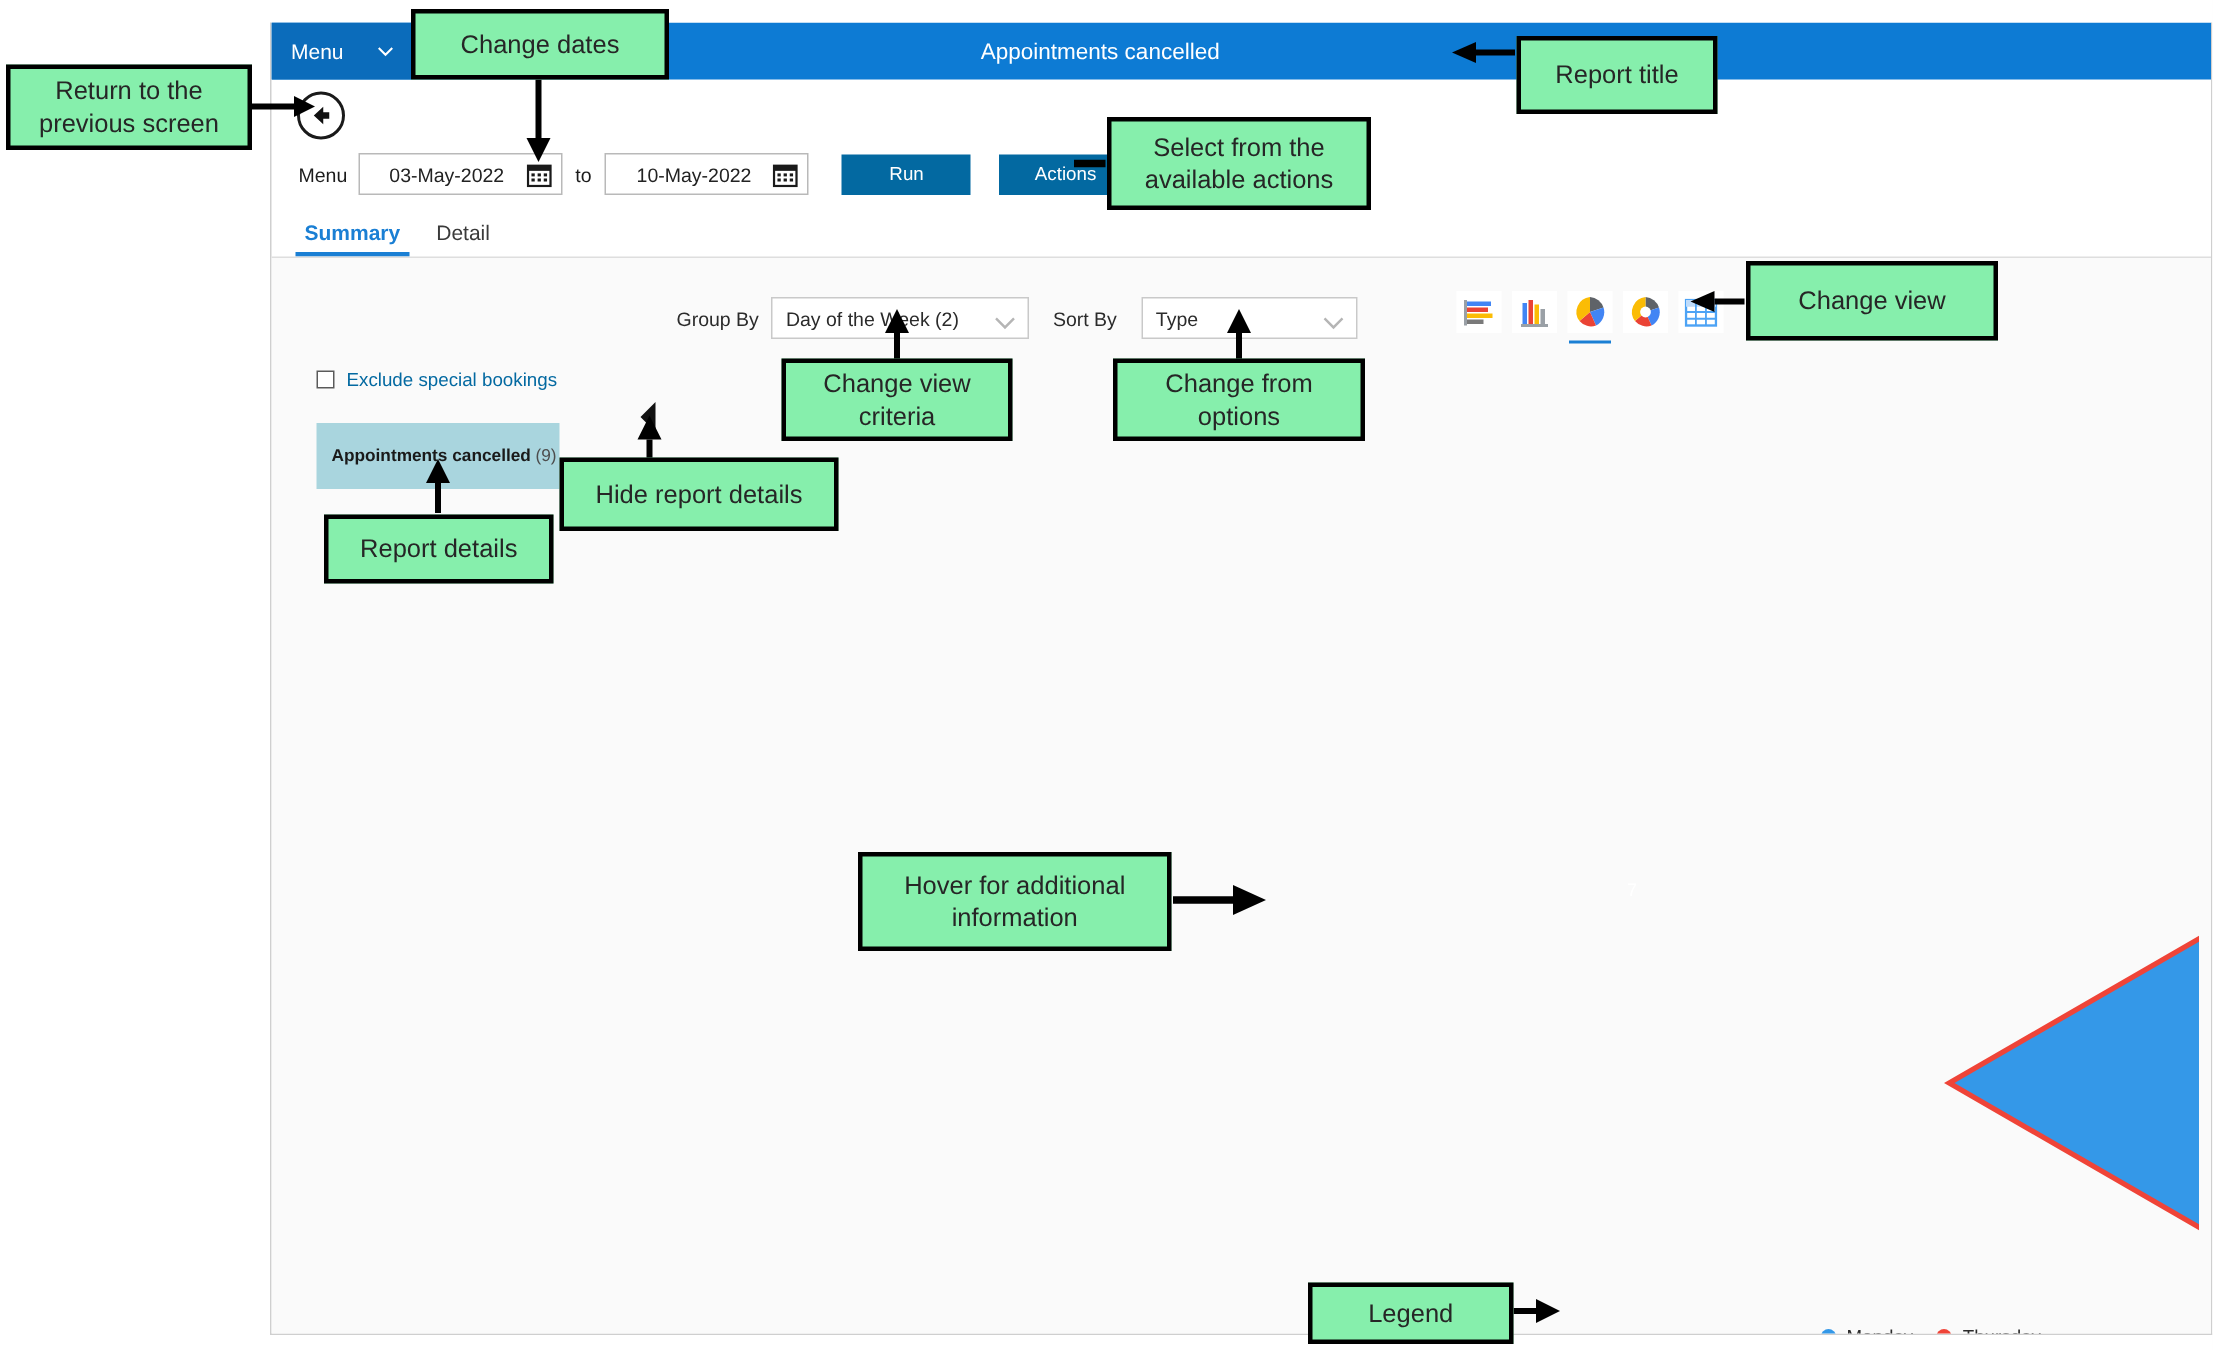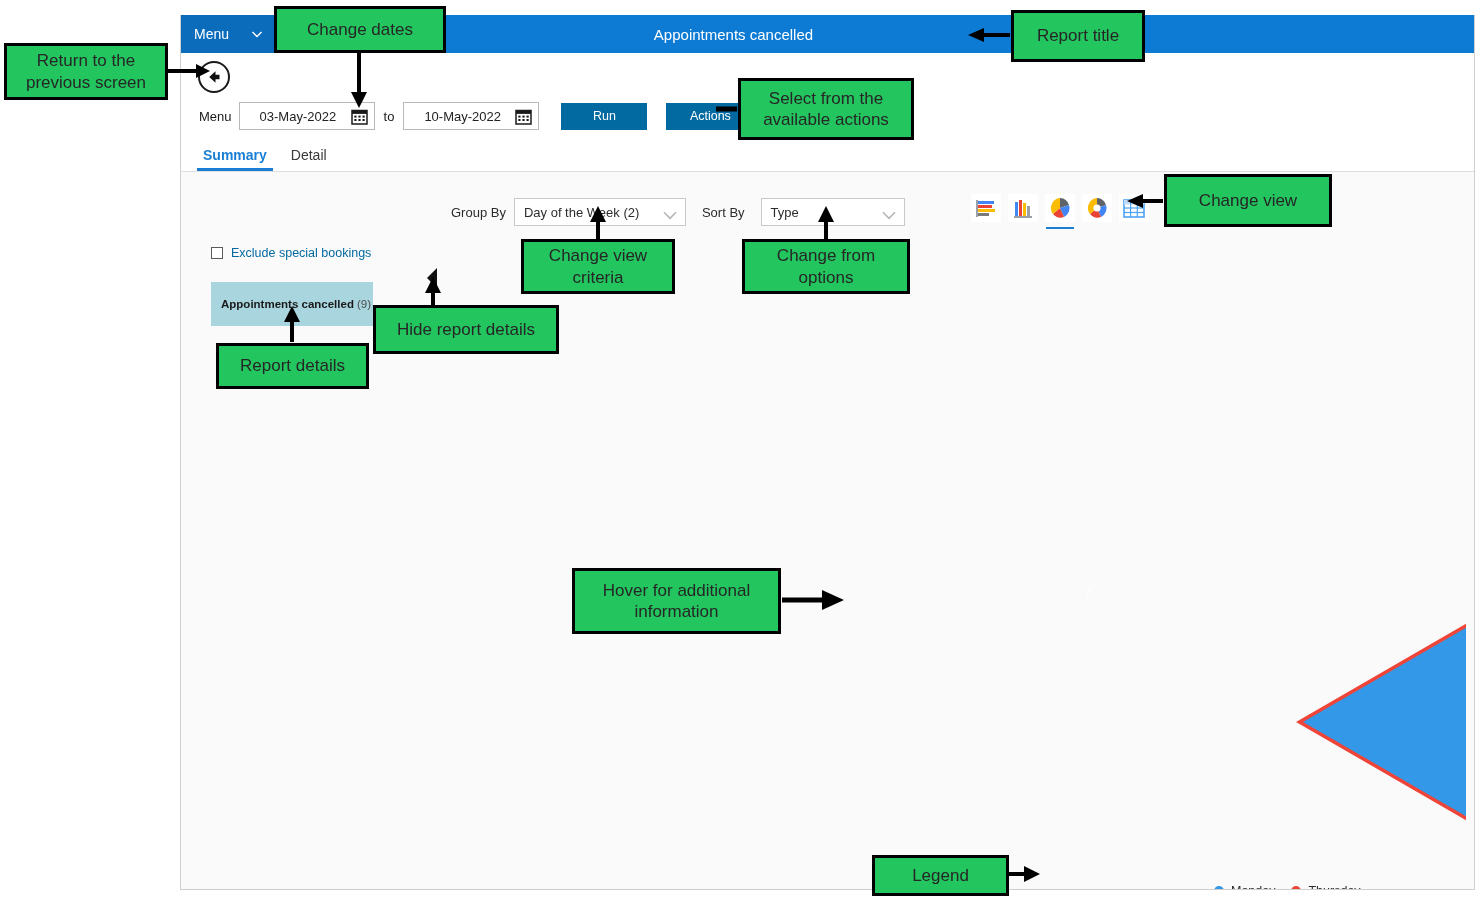--- a/index.html
+++ b/index.html
@@ -219,21 +219,21 @@
     position: absolute; left: 608px; top: 707px;
     display: flex; align-items: center; gap: 16px;
     font-size: 12.5px; color: #2b2b2b;
   }
   .lg-item { display: flex; align-items: center; }
   .lg-dot { width: 10px; height: 10px; border-radius: 50%; margin-right: 7px; }
 
   
   .callout {
     position: absolute;
-    background: #22c55e;
+    background: #86efac;
     border: 3px solid #000000;
     display: flex; align-items: center; justify-content: center;
     text-align: center;
     color: #262626;
     font-size: 17px;
     line-height: 1.24;
     padding: 16px 8px;
     z-index: 60;
   }
   .ann-svg {
@@ -458,21 +458,21 @@
 
   <div class="callout" style="left:4px;  top:43px;  width:164px; height:57px;">
     <span style="white-space:pre-line">Return to the
 previous screen</span>
   </div>
 
   <div class="callout" style="left:274px; top:6px;   width:172px; height:47px;">
     <span style="white-space:pre-line">Change dates</span>
   </div>
 
-  <div class="callout" style="left:1011px;top:10px;  width:134px; height:52px;">
+  <div class="callout" style="left:1011px;top:24px;  width:134px; height:52px;">
     <span style="white-space:pre-line">Report title</span>
   </div>
 
   <div class="callout" style="left:738px; top:78px;  width:176px; height:62px;">
     <span style="white-space:pre-line">Select from the
 available actions</span>
   </div>
 
   <div class="callout" style="left:521px; top:239px; width:154px; height:55px;">
     <span style="white-space:pre-line">Change view

